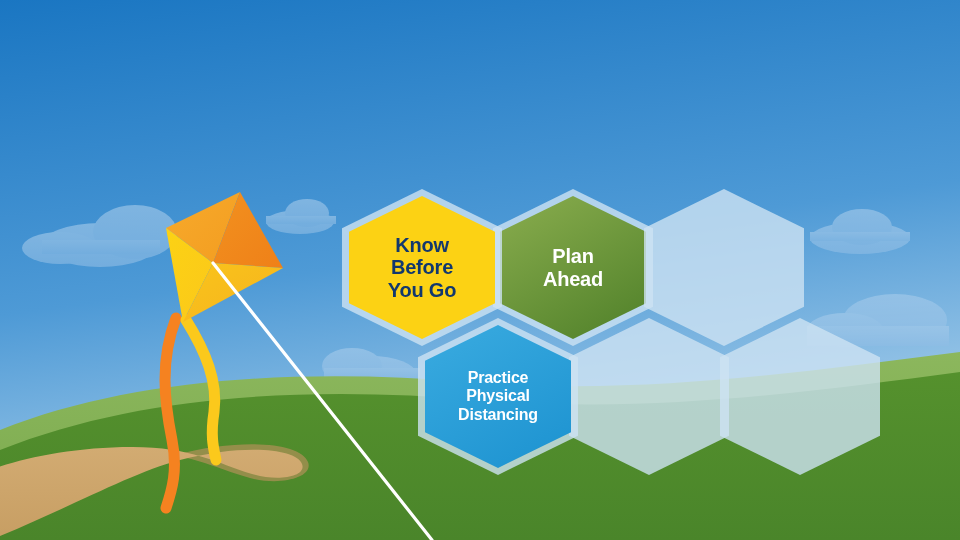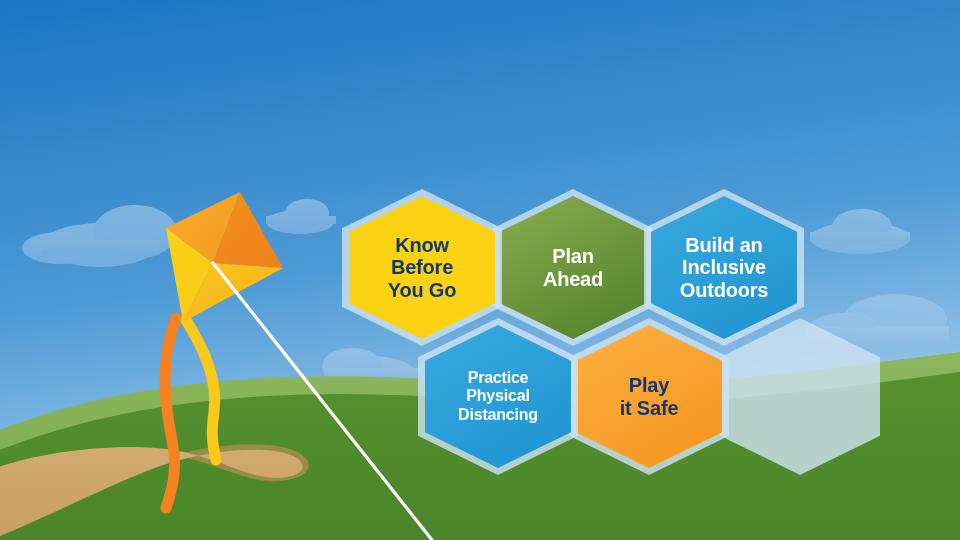--- a/index.html
+++ b/index.html
@@ -139,39 +139,30 @@
       </div>
       <div class="hexwrap" style="left: 493px; top: 189px; width: 160px; height: 157px; z-index: 5;">
         <div class="halo" style="left: 0px; top: 0px; width: 100%; height: 100%;"></div>
         <div class="hex" style="inset: 7px; width: 146px; height: 143px; background: linear-gradient(150deg, rgb(138, 173, 78) 0%, rgb(79, 128, 41) 100%);">
           <div class="hex-label" style="color: rgb(255, 255, 255); font-size: 20px;">Plan
 Ahead</div>
         </div>
       </div>
       <div class="hexwrap" style="left: 644px; top: 189px; width: 160px; height: 157px; z-index: 6;">
         <div class="halo" style="left: 0px; top: 0px; width: 100%; height: 100%;"></div>
-        <div class="hex" style="inset: 7px; width: 146px; height: 143px; background: linear-gradient(150deg, rgb(58, 169, 222) 0%, rgb(31, 147, 208) 100%);">
-          <div class="hex-label" style="color: rgb(255, 255, 255); font-size: 20px;">Build an
-Inclusive
-Outdoors</div>
-        </div>
       </div>
       <div class="hexwrap" style="left: 418px; top: 318px; width: 160px; height: 157px; z-index: 7;">
         <div class="halo" style="left: 0px; top: 0px; width: 100%; height: 100%;"></div>
         <div class="hex" style="inset: 7px; width: 146px; height: 143px; background: linear-gradient(150deg, rgb(58, 171, 224) 0%, rgb(28, 146, 208) 100%);">
           <div class="hex-label" style="color: rgb(255, 255, 255); font-size: 16px;">Practice
 Physical
 Distancing</div>
         </div>
       </div>
       <div class="hexwrap" style="left: 569px; top: 318px; width: 160px; height: 157px; z-index: 6;">
         <div class="halo" style="left: 0px; top: 0px; width: 100%; height: 100%;"></div>
-        <div class="hex" style="inset: 7px; width: 146px; height: 143px; background: linear-gradient(150deg, rgb(251, 176, 64) 0%, rgb(247, 148, 30) 100%);">
-          <div class="hex-label" style="color: rgb(18, 56, 110); font-size: 20px;">Play
-it Safe</div>
-        </div>
       </div>
       <div class="hexwrap" style="left: 720px; top: 318px; width: 160px; height: 157px; z-index: 5;">
         <div class="halo" style="left: 0px; top: 0px; width: 100%; height: 100%;"></div>
       </div>
     </div>
 
 </div>
 
 </body></html>

